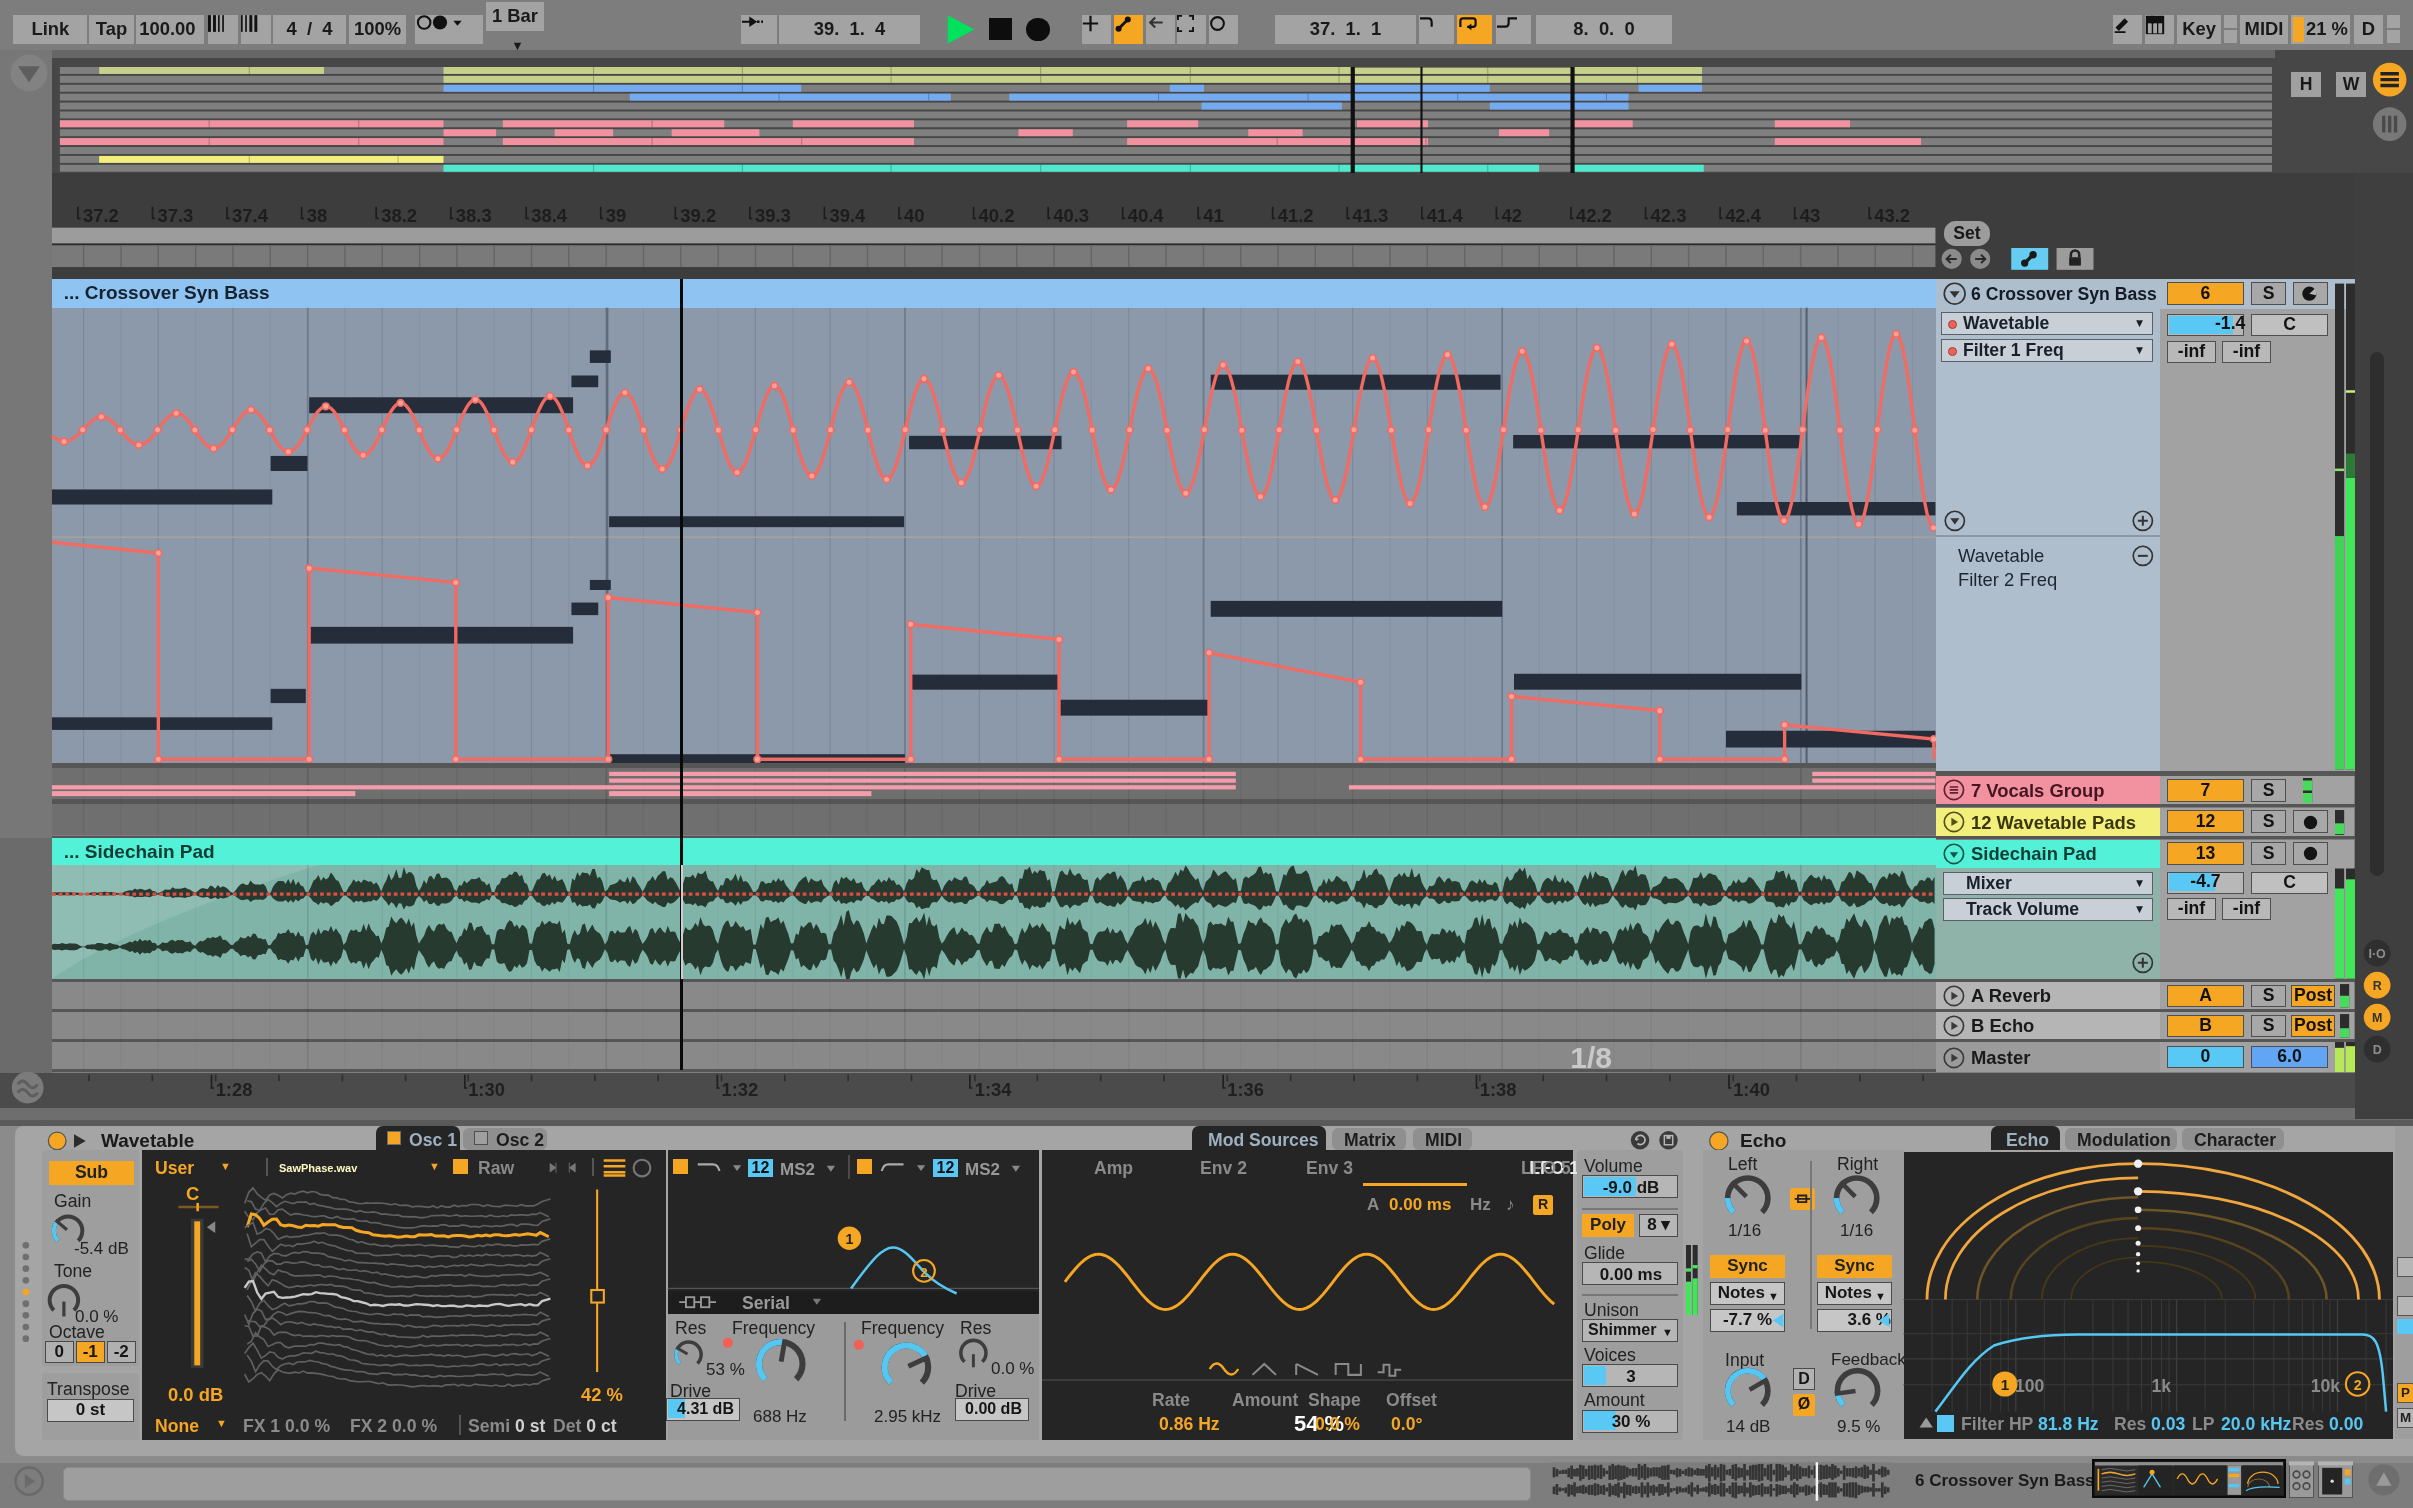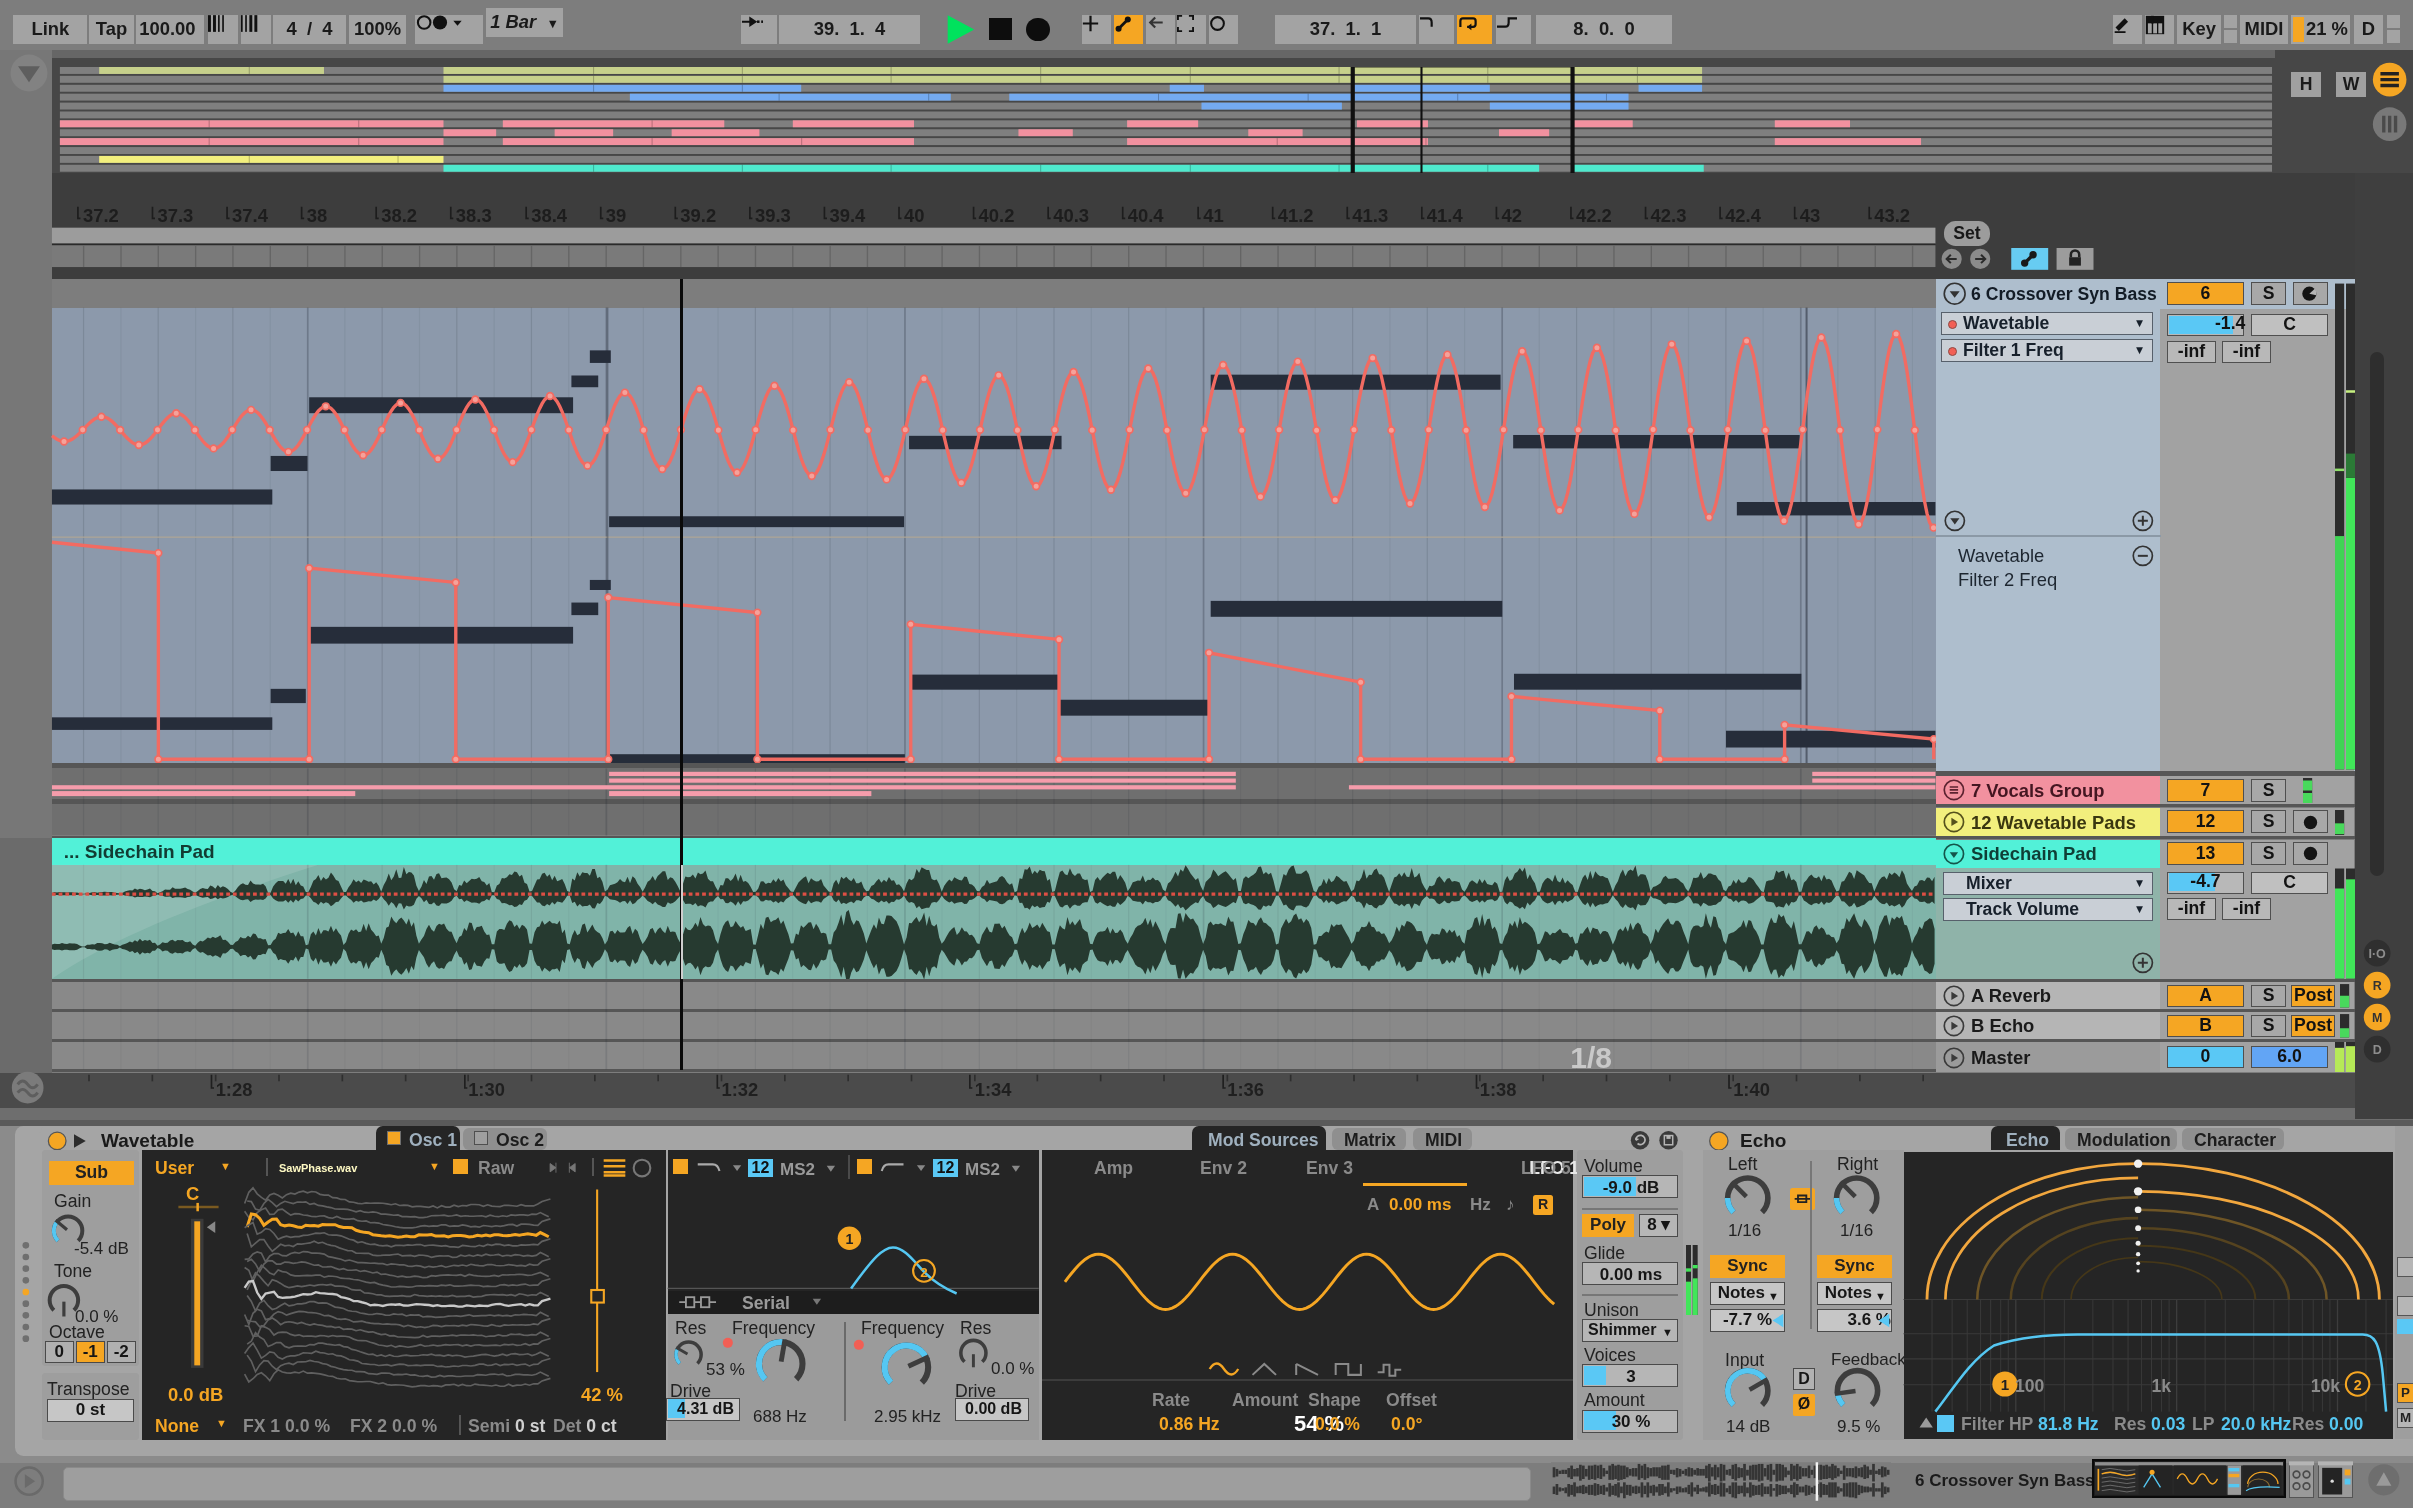--- a/index.html
+++ b/index.html
@@ -33,21 +33,21 @@
         </g>
       </svg>
     </div>
     <div class="" style="left:273px;top:15px;width:73px;height:28.5px;background:#a3a3a3;color:#1a1a1a;font-size:18.4px;text-align:center;line-height:28px;"><span class="b" style="">4&nbsp;&nbsp;/&nbsp;&nbsp;4</span></div>
     <div class="" style="left:349px;top:15px;width:57px;height:28.5px;background:#a3a3a3;color:#1a1a1a;font-size:18.4px;text-align:center;line-height:28px;"><span class="b" style="">100%</span></div>
     <div class="" style="left:415px;top:15px;width:68px;height:28.5px;background:#a3a3a3;color:#1a1a1a;font-size:18.4px;text-align:center;line-height:28px;"><span class="b" style=""><svg width="50" height="15" viewBox="0 0 60 18" style="position:static;vertical-align:-1.7px">
           <circle cx="11" cy="9" r="7.5" fill="none" stroke="#111" stroke-width="2.5"></circle>
           <circle cx="30" cy="9" r="8.5" fill="#111"></circle>
           <path d="M46 7 l10 0 l-5 6 z" fill="#111"></path>
         </svg></span></div>
-    <div class="" style="left:486px;top:8px;width:77px;height:28.5px;background:#a3a3a3;color:#1a1a1a;font-size:18.4px;text-align:center;line-height:28px;font-style:italic;"><span class="b" style="">1 Bar &nbsp;<span style="font-size:12.6px">▼</span></span></div>
+    <div class="" style="left:486px;top:2px;width:58px;height:28.5px;background:#a3a3a3;color:#1a1a1a;font-size:18.4px;text-align:center;line-height:28px;"><span class="b" style="">1 Bar &nbsp;<span style="font-size:12.6px">▼</span></span></div>
     <div class="" style="left:741px;top:15px;width:36px;height:28.5px;background:#a3a3a3;text-align:center;line-height:27px;">
       <svg width="22" height="13.4" viewBox="0 0 26 16" style="position:static">
         <path d="M1 8 h10 M11 4 l6 4 l-6 4 z" stroke="#111" stroke-width="2.5" fill="#111"></path>
         <rect x="19" y="6.5" width="3" height="3" fill="#111"></rect>
         <rect x="24" y="6.5" width="3" height="3" fill="#111"></rect>
       </svg>
     </div>
     <div class="" style="left:779px;top:15px;width:141px;height:28.5px;background:#a3a3a3;color:#1a1a1a;font-size:18.4px;text-align:center;line-height:28px;"><span class="b" style="">39.&nbsp; 1.&nbsp; 4</span></div>
     <svg style="left:944px;top:11.7px" width="34" height="35" viewBox="0 0 40 42">
       <path d="M4 4 L36 21 L4 38 Z" fill="#00e25d"></path>
@@ -348,20 +348,21 @@
       <circle cx="49" cy="13" r="12" fill="#8b8b8b"></circle>
       <path d="M43 13 H54 M50 8 l5 5 l-5 5" stroke="#2a2a2a" stroke-width="2.4" fill="none"></path>
       <rect x="86" y="0" width="44" height="26" fill="#67ccf2"></rect>
       <circle cx="102" cy="18" r="4.4" fill="#1a1a1a"></circle>
       <circle cx="112" cy="8" r="4.4" fill="#1a1a1a"></circle>
       <path d="M102 18 L112 8" stroke="#1a1a1a" stroke-width="4"></path>
       <rect x="140" y="0" width="44" height="26" fill="#9c9c9c"></rect>
       <rect x="155" y="11" width="14" height="10" fill="#222"></rect>
       <path d="M157 11 v-3 a5 5 0 0 1 10 0 v3" stroke="#222" stroke-width="3" fill="none"></path>
     </svg>
+    <div class="" style="left:52px;top:279px;width:1884px;height:28.5px;background:#8fc3f2;color:#16222e;font-size:19px;line-height:28.5px;"><span class="b" style="padding-left:11.7px">... Crossover Syn Bass</span></div>
     <div class="" style="left:52px;top:308px;width:1884px;height:456px;background:#8c99ab;"></div>
     <svg style="left:0;top:0" width="2413" height="1123" viewBox="0 0 2880 1340">
       <rect x="99.0" y="367" width="1.4" height="544" fill="rgba(20,28,40,0.13)"></rect>
       <rect x="143.6" y="367" width="1.4" height="544" fill="rgba(20,28,40,0.06)"></rect>
       <rect x="188.1" y="367" width="1.4" height="544" fill="rgba(20,28,40,0.13)"></rect>
       <rect x="232.7" y="367" width="1.4" height="544" fill="rgba(20,28,40,0.06)"></rect>
       <rect x="277.2" y="367" width="1.4" height="544" fill="rgba(20,28,40,0.13)"></rect>
       <rect x="321.8" y="367" width="1.4" height="544" fill="rgba(20,28,40,0.06)"></rect>
       <rect x="366.3" y="367" width="2" height="544" fill="rgba(20,28,40,0.25)"></rect>
       <rect x="410.9" y="367" width="1.4" height="544" fill="rgba(20,28,40,0.06)"></rect>

